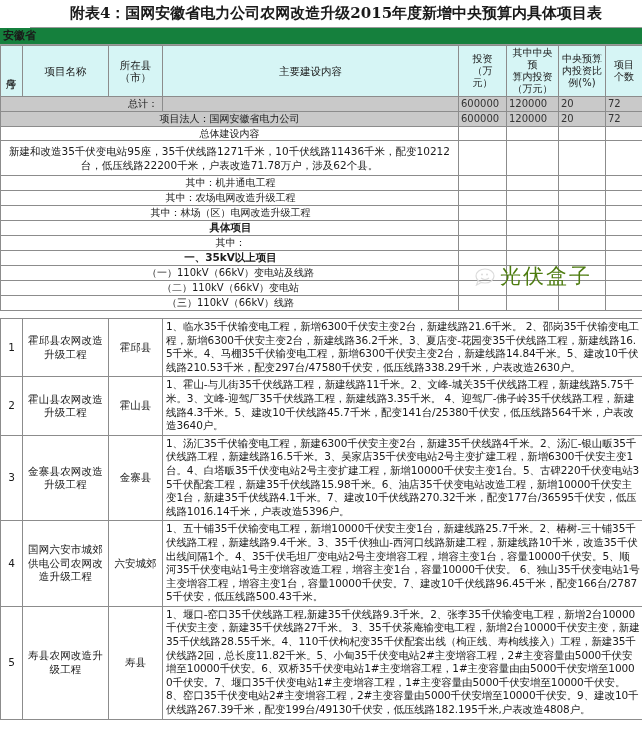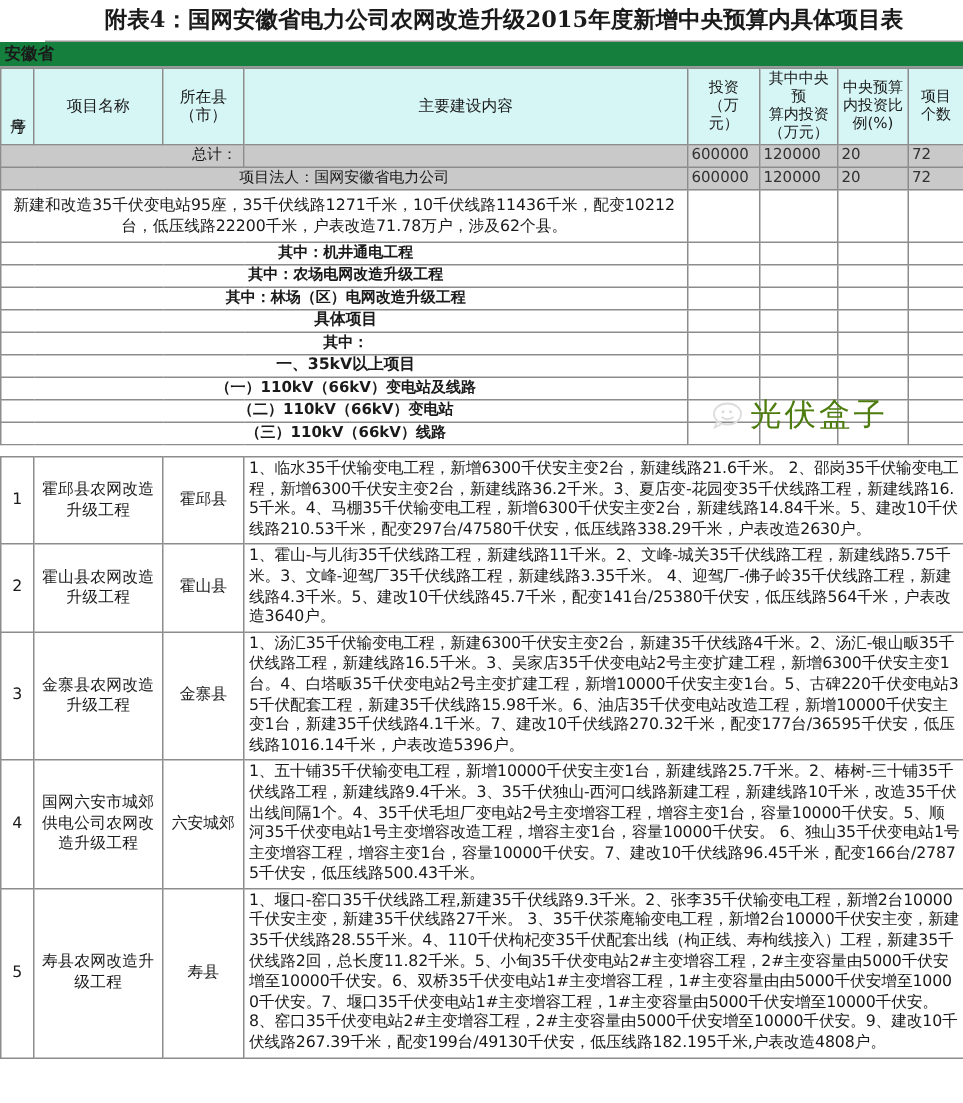--- a/index.html
+++ b/index.html
@@ -70,21 +70,21 @@
 
   tr.grey td{background:#c9c9c9;height:14px;}
   tr.grey td.num{text-align:left;color:#333;}
   td.right{text-align:right;padding-right:4px;}
   td.left{text-align:center;}
 
   tr.white td{background:#ffffff;}
   .r14{height:14px;}
   .r15{height:15px;}
   .sec-bold{font-weight:bold;font-size:10.5px;}
-  .indent{padding-left:4px;font-weight:bold;}
+  .indent{padding-left:4px;}
 
   td.bigcontent{
     text-align:left;
     vertical-align:top;
     line-height:13.6px;
     font-size:10.5px;
     padding:1px 2px 2px 3px;
     letter-spacing:-0.1px;
   }
   td.projname{
@@ -177,20 +177,27 @@
       </tr>
 
       <tr class="grey">
         <td colspan="4" class="left">项目法人：国网安徽省电力公司</td>
         <td class="num">600000</td>
         <td class="num">120000</td>
         <td class="num">20</td>
         <td class="num">72</td>
       </tr>
 
+      <tr class="white r14">
+        <td colspan="4" class="left">总体建设内容</td>
+        <td></td>
+        <td></td>
+        <td></td>
+        <td></td>
+      </tr>
 
       <tr class="white">
         <td colspan="4" class="left" style="height:30px;vertical-align:middle;line-height:14px;padding:2px 3px;font-size:10.5px;">新建和改造35千伏变电站95座，35千伏线路1271千米，10千伏线路11436千米，配变10212台，低压线路22200千米，户表改造71.78万户，涉及62个县。</td>
         <td></td>
         <td></td>
         <td></td>
         <td></td>
       </tr>
 
       <tr class="white r15">

